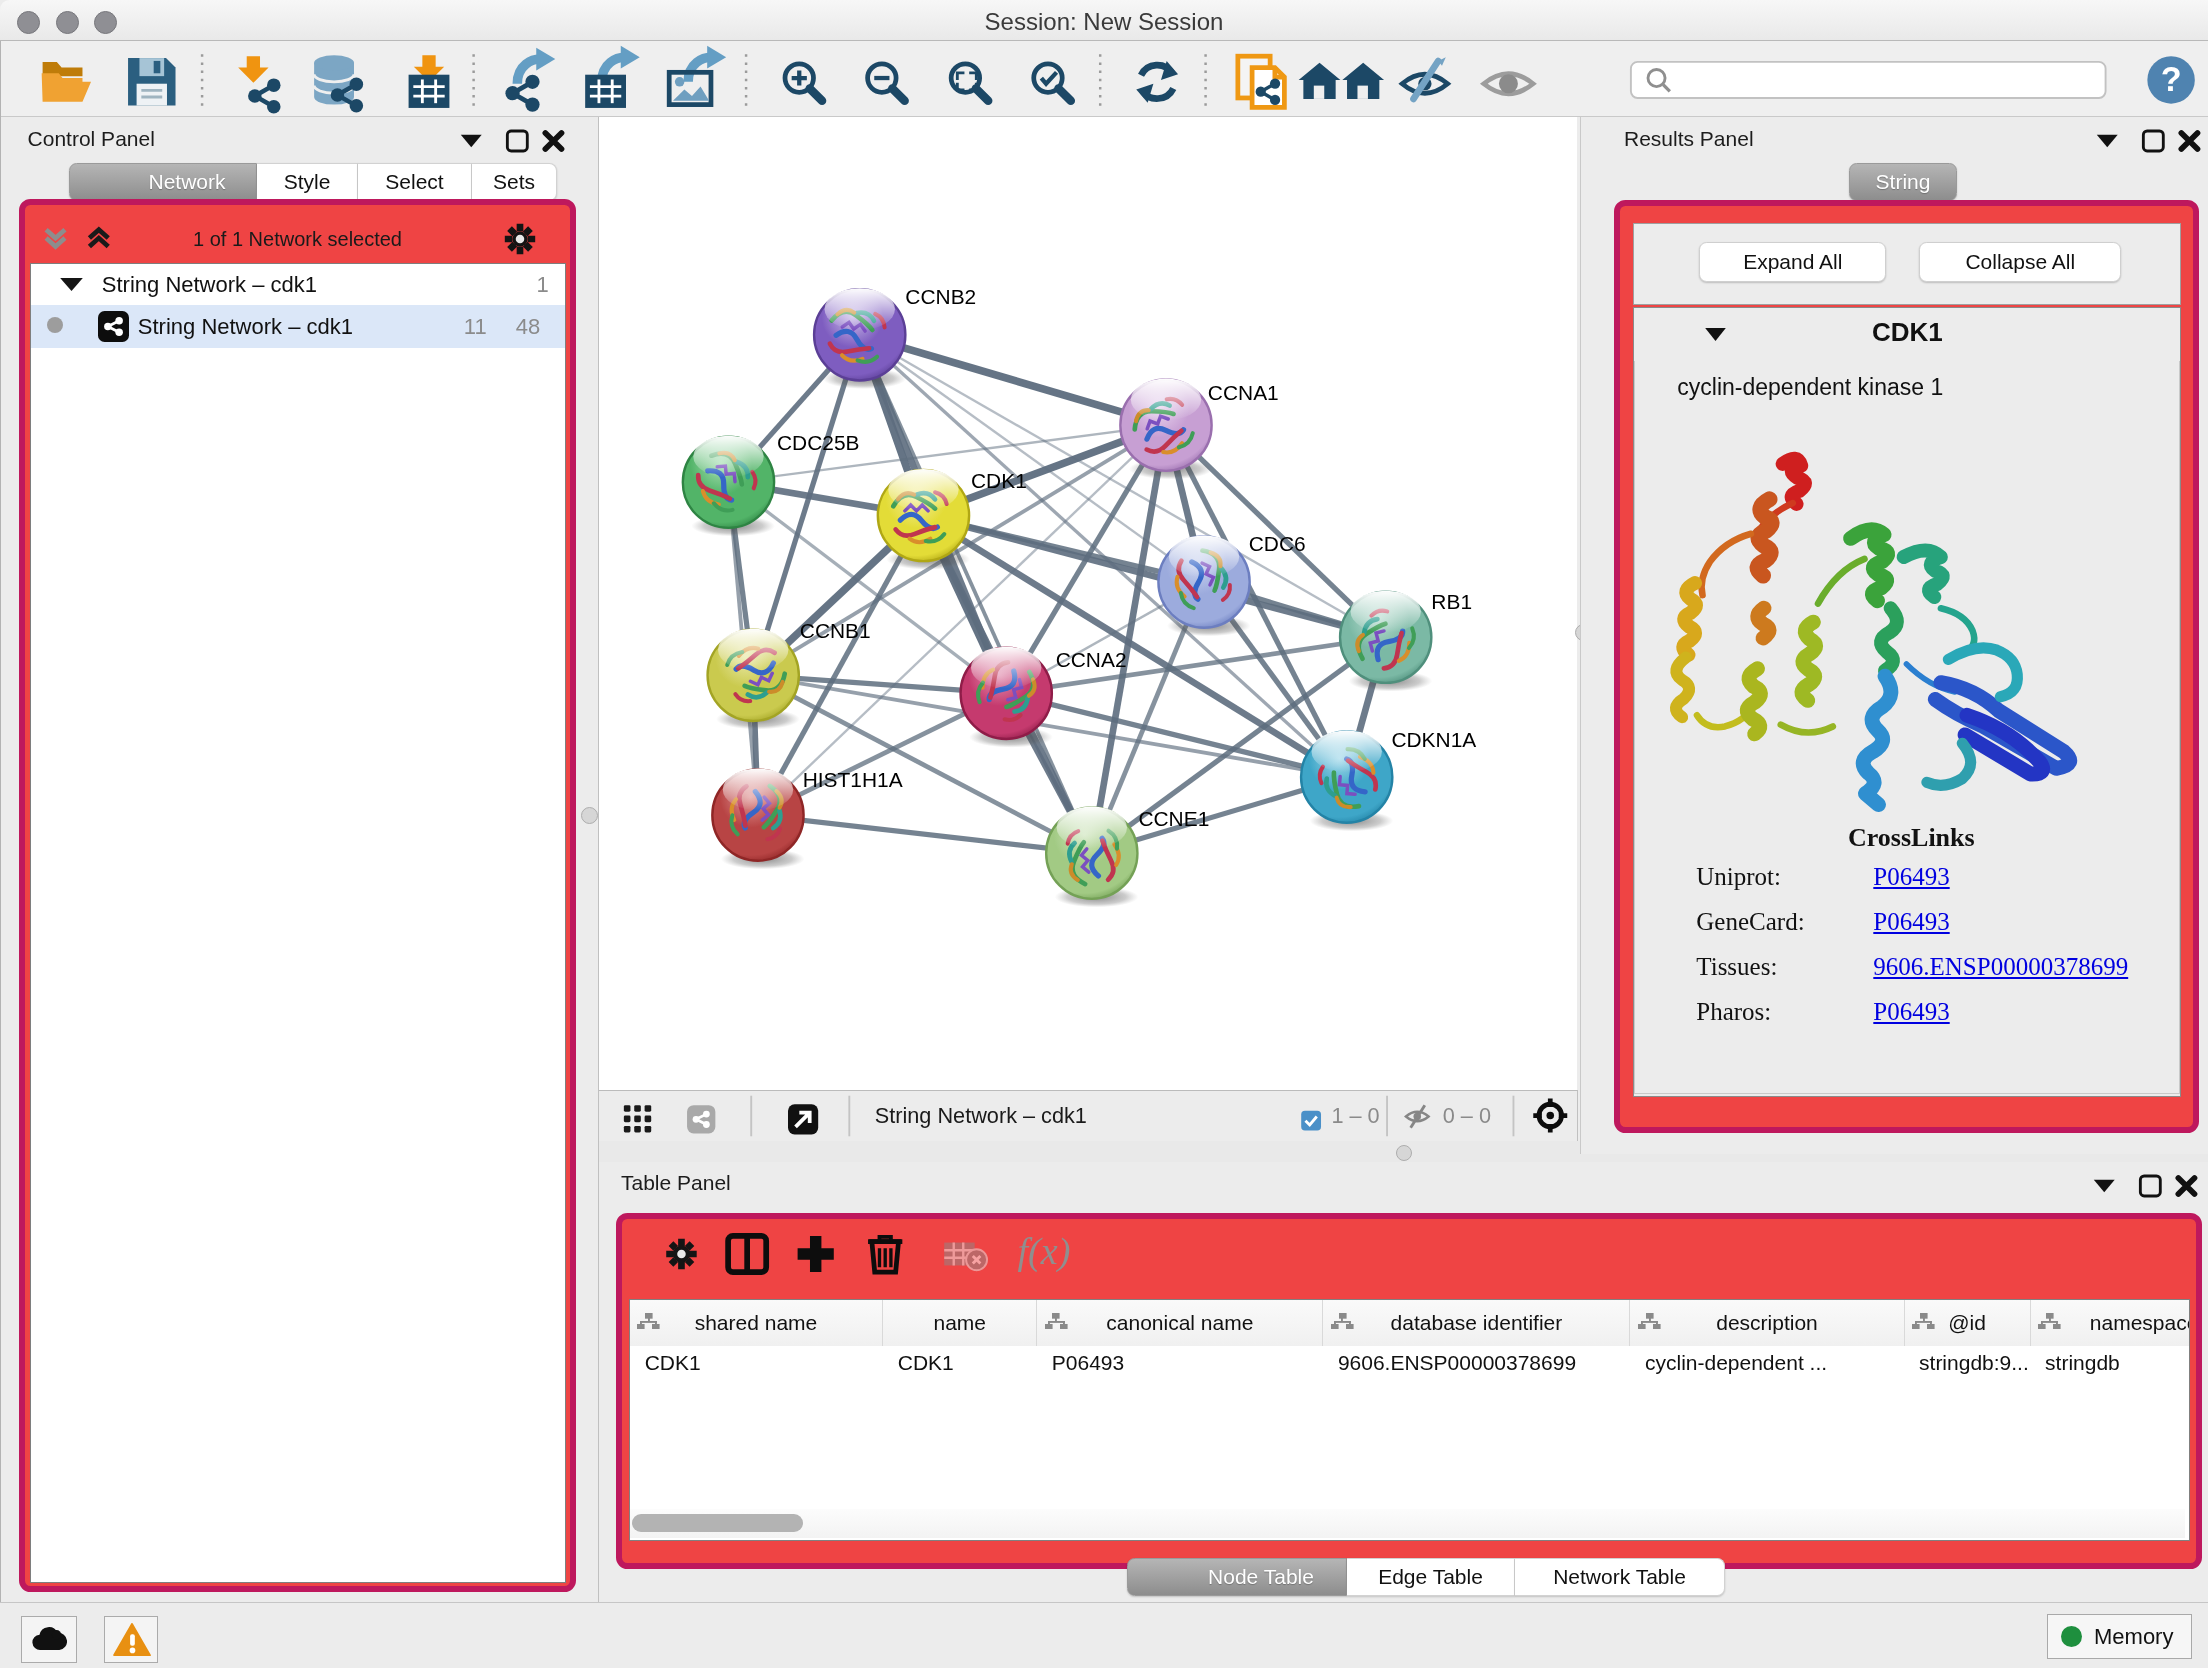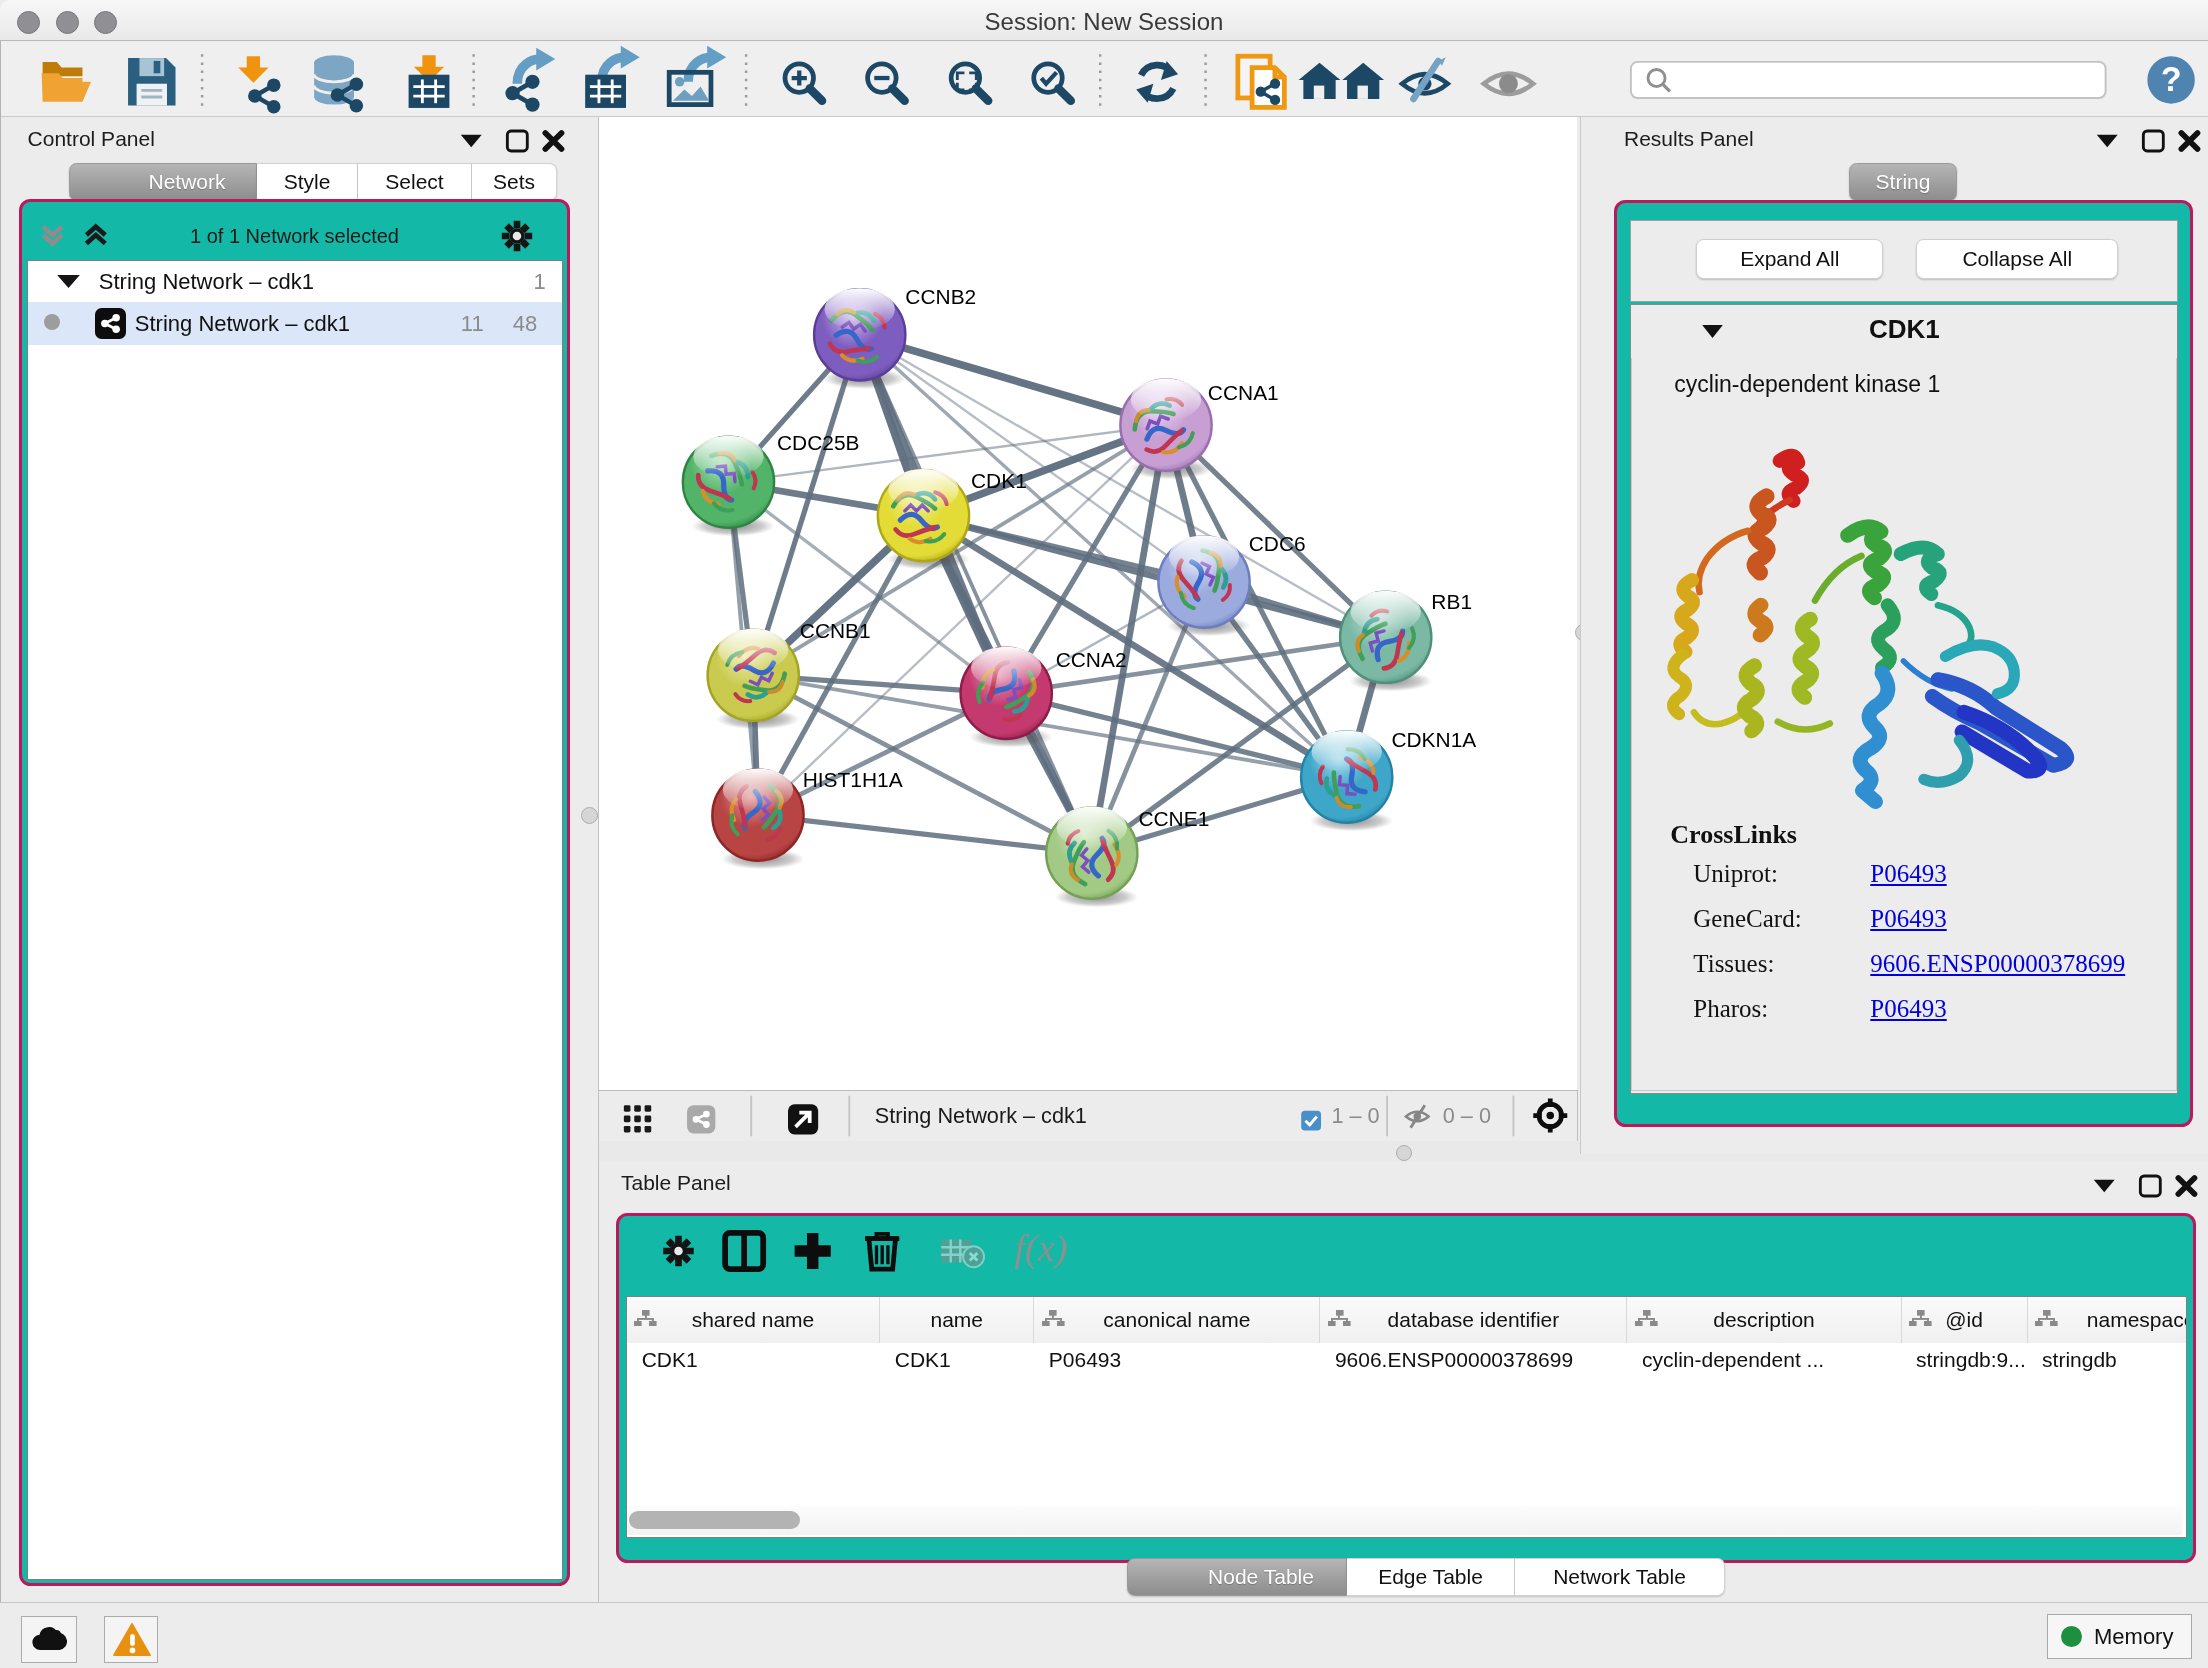--- a/index.html
+++ b/index.html
@@ -31,21 +31,21 @@
   
   .tabrow{position:absolute;display:flex;}
   .tab{height:36px;line-height:36px;text-align:center;font-size:21px;
        background:#ffffff;color:#111;border:1px solid #d2d2d2;border-left:none;
        box-shadow:0 1px 1.9px rgba(0,0,0,0.18);}
   .tab.first{border-left:1px solid #d2d2d2;border-radius:7.6px 0 0 7.6px;padding-left:48px;}
   .tab.last{border-radius:0 7.6px 7.6px 0;}
   .tab.only{border-radius:7.6px;border-left:1px solid #d2d2d2;}
   .tab.sel{background:linear-gradient(#b5b5b5,#8d8d8d);color:#ffffff;
        border-color:#9a9a9a;text-shadow:0 1px 1px rgba(0,0,0,0.25);}
-  .container{position:absolute;background:#14b8a6;border:3px solid #be185d;
+  .container{position:absolute;background:#ef4444;border:6px solid #be185d;
        border-radius:11.4px;}
 
   .th1,.th0{font-weight:normal;font-size:21px;color:#111;border-right:1px solid #d9d9d9;position:relative;text-align:center;}
   .td1{padding-left:15px;text-align:left;font-size:21px;}
   .hicon{position:absolute;left:7.6px;top:13.3px;width:23px;height:16px;
     background:
       linear-gradient(#8a8a8a,#8a8a8a) 7.6px 0/7.6px 5.7px no-repeat,
       linear-gradient(#8a8a8a,#8a8a8a) 0 10.5px/7.6px 5.7px no-repeat,
       linear-gradient(#8a8a8a,#8a8a8a) 15px 10.5px/7.6px 5.7px no-repeat,
       linear-gradient(#8a8a8a,#8a8a8a) 10.5px 4.8px/1.9px 3.8px no-repeat,
@@ -604,21 +604,21 @@
            <path d="M262 248 q14 20 -3 33 q-19 11 -5 25 q13 12 -5 23 q-18 10 -5 23 q14 11 -3 22 l14 12" stroke="#2f8fd0" stroke-width="16"></path>
            <path d="M285 235 q24 24 52 30" stroke="#2b7fd0" stroke-width="6"></path>
            <path d="M322 255 q36 6 62 30 l70 44 q16 14 -8 18 l-80 -46 q-28 -12 -50 -28" stroke="#2b56c9" stroke-width="16"></path>
            <path d="M350 290 q48 16 78 50 q10 14 -10 13 l-70 -42" stroke="#2335c4" stroke-width="16"></path>
            <path d="M330 230 q30 -18 52 -10 q20 8 22 26 q2 20 -18 24" stroke="#2aa8b8" stroke-width="12"></path>
            <path d="M345 320 q18 22 0 38 q-20 12 -38 4" stroke="#2f9fae" stroke-width="12"></path>
           </g>
         </svg>
 
         <div class="abs" style="left:38px;top:462px;width:476px;font-family:'Liberation Serif',serif;font-size:26px;color:#111;">
-          <div style="font-weight:bold;">CrossLinks</div>
+          <div style="font-weight:bold;text-align:center;">CrossLinks</div>
           <table style="border-collapse:collapse;margin-top:1.9px;font-size:25px;table-layout:fixed;">
             <colgroup>
                 <col style="width:199px;">
                 <col style="width:266px;">
               </colgroup>
             <tbody>
                 <tr style="height:45px;">
                   <td style="padding-left:23px;">Uniprot:</td>
                   <td><span style="color:#0000e0;text-decoration:underline;">P06493</span></td>
                 </tr>

